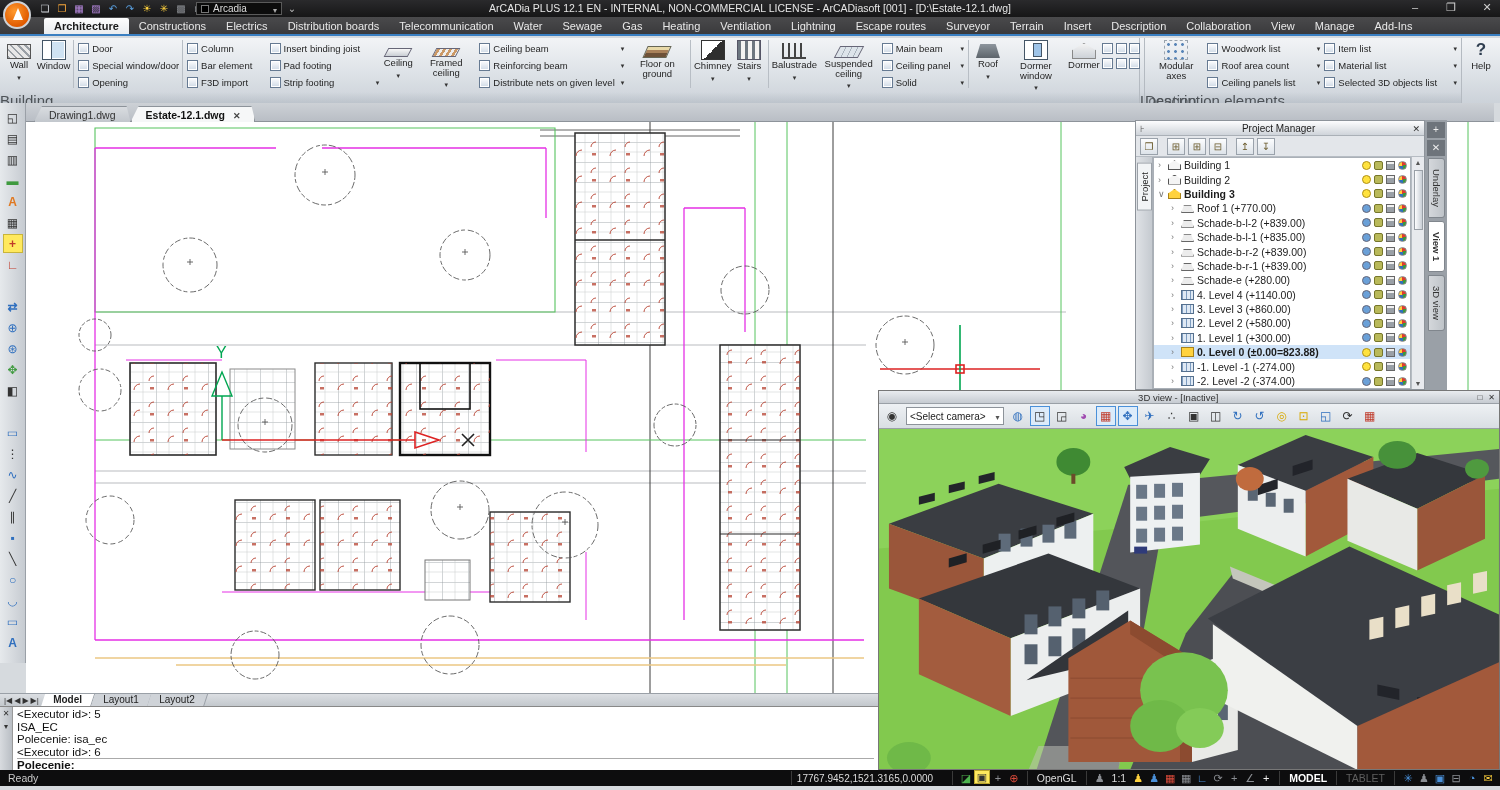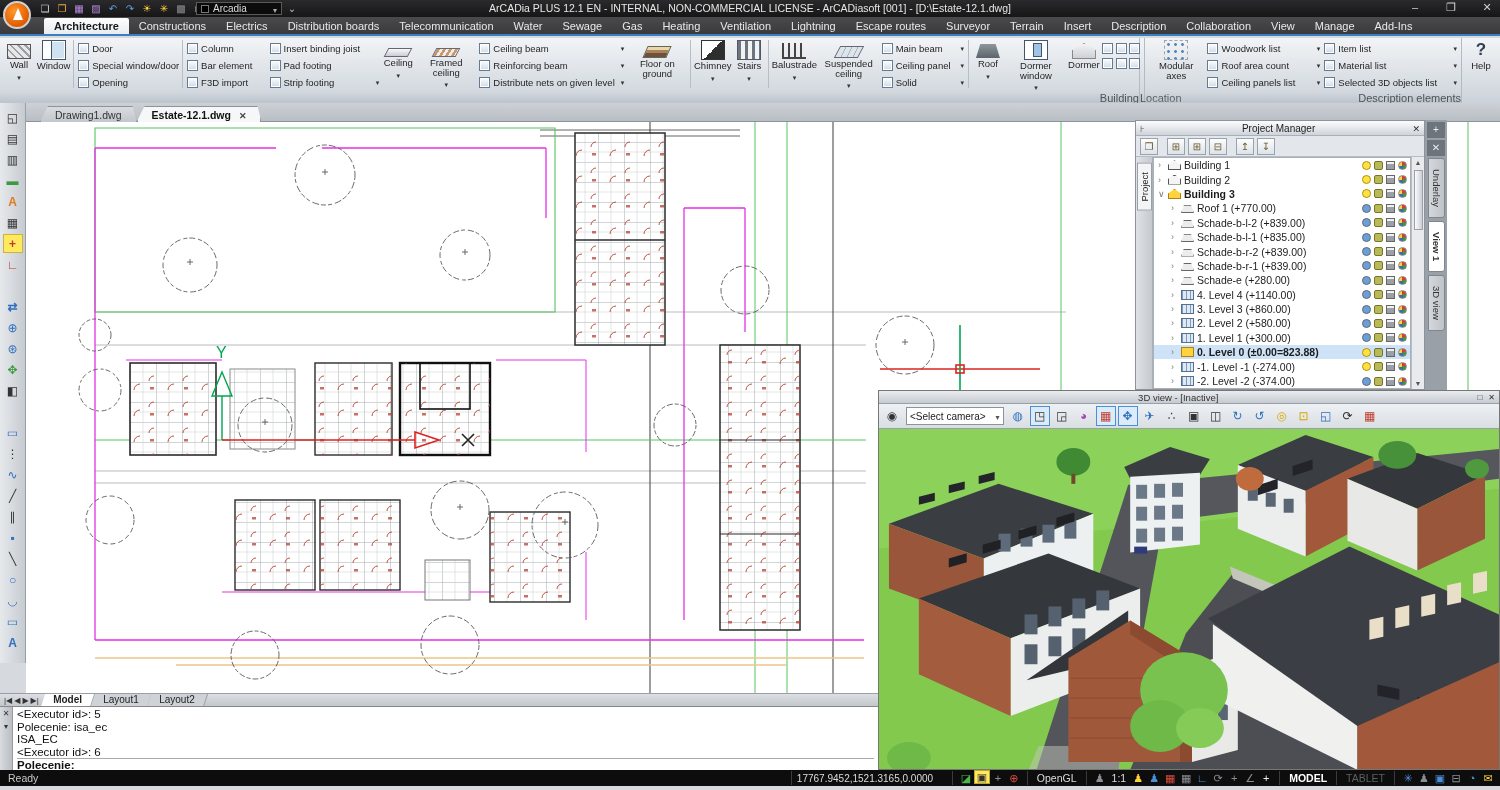--- a/index.html
+++ b/index.html
@@ -24,21 +24,21 @@
   .wbtn.min:before{content:"–"}.wbtn.max:before{content:"❐"}.wbtn.close:before{content:"✕"}
 
   
   .tabrow{position:absolute;left:0;top:17px;width:1500px;height:19px;background:linear-gradient(#4a4a4c,#3a3a3c);border-bottom:2px solid #3a7fc1;display:flex;align-items:flex-end;padding-left:44px;z-index:30}
   .rtab{padding:2px 10px 2px;color:#e8e8e8;font-size:11px;white-space:nowrap;cursor:default}
   .rtab.active{background:linear-gradient(#fdfdfd,#e9ecef);color:#1a1a1a;border-radius:2px 2px 0 0;font-weight:bold}
 
   
   .ribbon{position:absolute;left:0;top:38px;width:1500px;height:65px;background:linear-gradient(#f2f4f6,#dde2e7 55%,#ccd2d9);display:flex;overflow:hidden;z-index:20}
   .rgroup{position:relative;display:flex;align-items:flex-start;padding:1px 2px 12px 2px;border-right:1px solid #b4bac1;height:65px}
-  .glabel{position:absolute;left:0;right:0;bottom:0;height:11px;text-align:right;font-size:11px;color:#4e5358;background:linear-gradient(rgba(0,0,0,0),rgba(160,168,178,.35))}
+  .glabel{position:absolute;left:0;right:0;bottom:0;height:11px;text-align:left;font-size:15px;color:#4e5358;background:linear-gradient(rgba(0,0,0,0),rgba(160,168,178,.35))}
   .rrow{display:flex;align-items:flex-start;height:52px}
   .sep{width:1px;height:48px;background:#b8bec5;margin:1px 2px}
   .bbtn{display:flex;flex-direction:column;align-items:center;justify-content:flex-start;min-width:34px;max-width:62px;padding:1px 1px;height:52px;text-align:center;cursor:default}
   .blabel{font-size:9.5px;line-height:9.5px;color:#1f1f1f;margin-top:1px}
   .dd:before{content:"▾";font-size:7px;color:#333;line-height:6px}
   .bi{width:24px;height:20px;position:relative;flex:none}
   .bi.wall{height:15px;margin-top:4px;border:1px solid #555;background:repeating-linear-gradient(45deg,#9aa0a6 0 2px,#e8e8e8 2px 5px)}
   .bi.window{border:1px solid #456;background:linear-gradient(90deg,#fff 0 40%,#cfe2f2 40% 100%);box-shadow:inset 0 0 0 1px #fff}
   .bi.window:before{content:"";position:absolute;left:40%;top:0;bottom:0;width:1px;background:#456}
   .bi.slab{height:9px;margin-top:8px;border:1px solid #667;background:linear-gradient(#f8f8f8,#c9ced4);transform:skewX(-28deg)}
@@ -63,21 +63,21 @@
   .bi.help:before{content:"?"}
   .scol{display:flex;flex-direction:column;justify-content:flex-start;padding-top:1px}
   .sbtn{display:flex;align-items:center;height:17px;gap:3px;padding:0 2px;cursor:default}
   .si{width:11px;height:11px;flex:none;border:1px solid #738;border-color:#667a92;background:linear-gradient(#fdfdfe,#cfdae6);box-shadow:inset 0 0 0 1px #fff}
   .slab{font-size:9.5px;color:#1f1f1f;white-space:nowrap}
   .sarr{font-size:7px;color:#333;margin-left:auto}
   .minigrid{display:grid;grid-template-columns:14px 14px 8px;grid-auto-rows:15px;align-items:center;margin-top:2px}
   .minigrid .si{margin:auto}
 
   
-  .docstrip{position:absolute;left:26px;top:103px;width:1474px;height:19px;background:linear-gradient(#cdd1d6,#b9bec5);border-bottom:1px solid #8d939a;z-index:5}
+  .docstrip{position:absolute;left:20px;top:103px;width:1474px;height:19px;background:linear-gradient(#cdd1d6,#b9bec5);border-bottom:1px solid #8d939a;z-index:5}
   .dtabs{display:flex;align-items:flex-end;height:19px;padding-left:14px}
   .dtab{position:relative;padding:2px 14px 1px;font-size:10.5px;color:#333;background:linear-gradient(#d9dce0,#c2c7cd);border:1px solid #8d939a;border-bottom:none;clip-path:polygon(8px 0,calc(100% - 4px) 0,100% 100%,0 100%);cursor:default}
   .dtab.active{background:#f6f7f8;font-weight:bold;color:#111;z-index:2}
   .dtab .x{margin-left:8px;font-weight:bold;color:#444}
   .dtab .x:before{content:"✕";font-size:9px}
 
   
   .ltool{position:absolute;left:0;top:103px;width:26px;height:560px;background:linear-gradient(90deg,#e6e9ec,#c6cbd1);border-right:1px solid #9aa0a7;display:flex;flex-direction:column;align-items:center;padding-top:4px;z-index:6}
   .ltb{width:20px;height:19px;display:flex;align-items:center;justify-content:center;font-size:12px;color:#3f4a57;margin:1px 0;cursor:default}
   .ltb.c-green{color:#3f9a3f}.ltb.c-orange{color:#e07820}.ltb.c-blue{color:#2f6fbe}.ltb.c-red{color:#c03a2a}.ltb.c-dark{color:#333}.ltb.bold{font-weight:bold}
@@ -608,22 +608,22 @@
       </span>
   </div>
 
   <div class="cmd">
     <div class="cmdstrip">
       <span class="cb">✕</span>
       <span class="cb">▾</span>
     </div>
     <div class="cmdbody">
       <div class="cmdline">&lt;Executor id&gt;: 5</div>
+      <div class="cmdline">ISA_EC</div>
       <div class="cmdline">Polecenie: isa_ec</div>
-      <div class="cmdline">ISA_EC</div>
       <div class="cmdline">&lt;Executor id&gt;: 6</div>
       <div class="cmdprompt">Polecenie:</div>
     </div>
   </div>
 
   <div class="pm">
     <div class="pmhead">
       <span class="pin"></span>
       <span class="ttl">Project Manager</span>
       <span class="x"></span>

